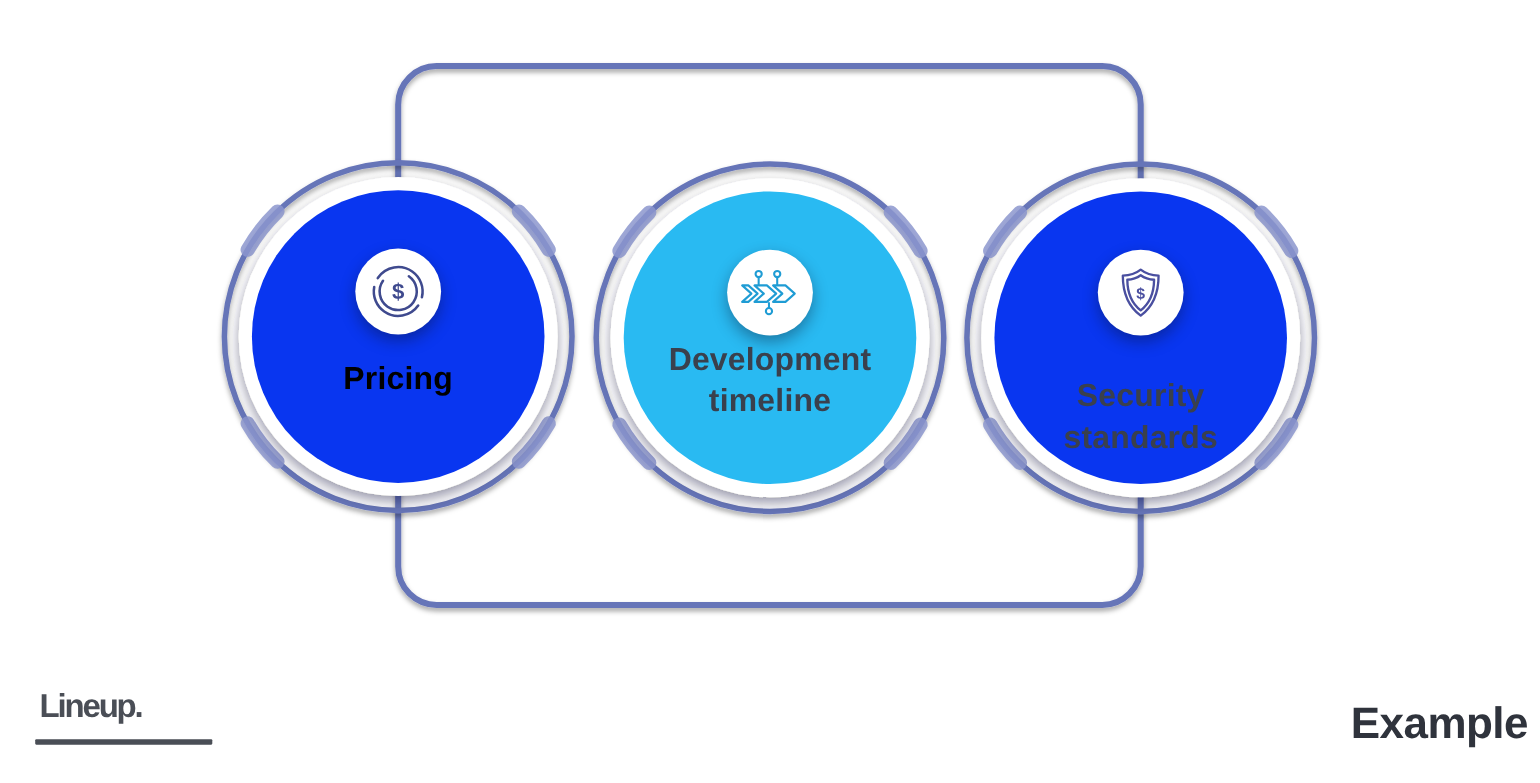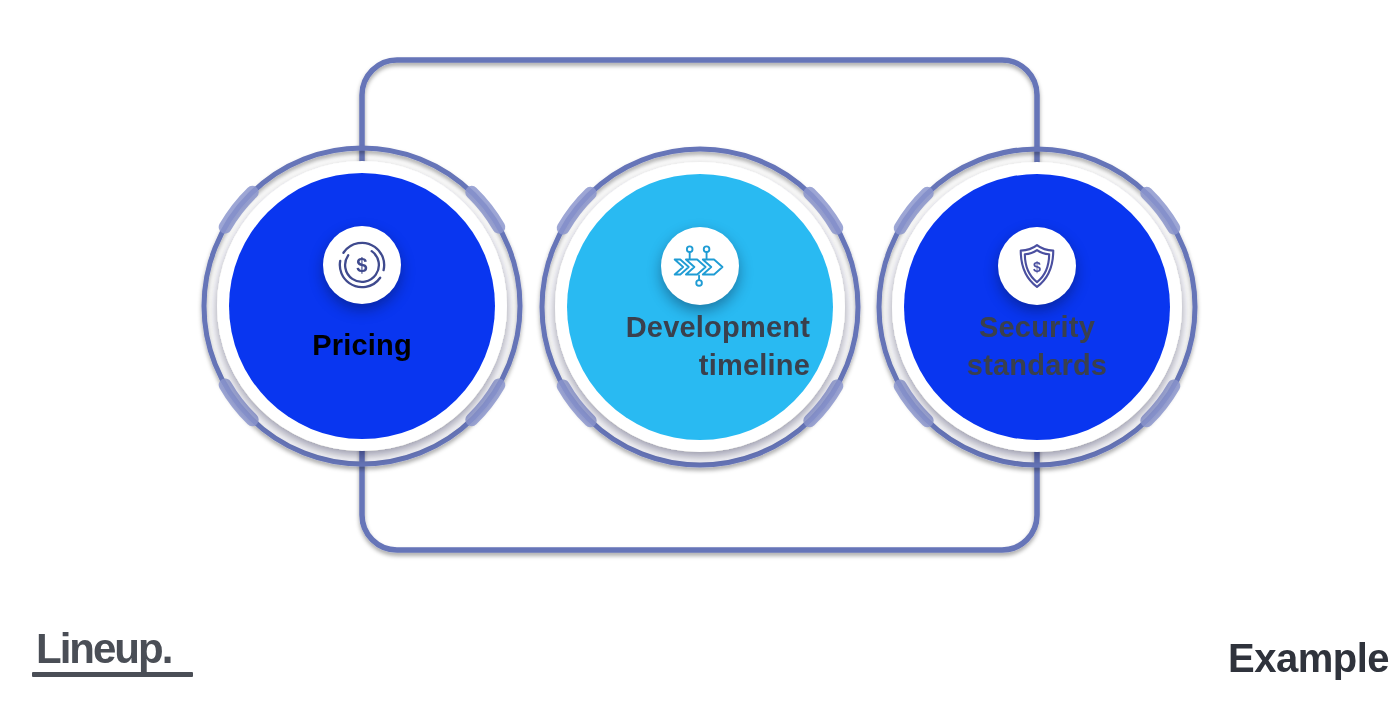--- a/index.html
+++ b/index.html
@@ -18,26 +18,26 @@
   .badge-1{left:323px;top:226px;}
   .badge-2{left:661px;top:227px;}
   .badge-3{left:998px;top:227px;}
   .node-label{
     position:absolute;transform:translate(-50%,-50%);
     width:220px;text-align:center;
     font-size:29px;font-weight:700;line-height:38px;letter-spacing:.2px;
     color:#3A404D;
   }
   .label-1{left:362px;top:345px;}
-  .label-2{left:700px;top:346px;text-align:right;}
+  .label-2{left:700px;top:346px;}
   .label-3{left:1037px;top:346px;}
   svg text{font-family:"Liberation Sans","DejaVu Sans",sans-serif;font-weight:700;}
   .brand-logo{position:absolute;left:36px;top:628px;}
   .brand-logo-text{
-    font-size:42px;font-weight:800;letter-spacing:-2px;color:#4A4E56;line-height:1;
+    font-size:30px;font-weight:800;letter-spacing:-2px;color:#4A4E56;line-height:1;
   }
   .brand-logo-underline{
     position:absolute;left:-4px;top:44px;width:161px;height:5px;
     background:#4A4E56;border-radius:1px;
   }
   .example-label{
     position:absolute;left:1228px;top:636px;
     font-size:40px;font-weight:700;letter-spacing:-.5px;color:#2F333C;
   }
 </style>
@@ -114,20 +114,20 @@
 <div class="node">
   <div class="badge badge-3">
     <svg width="52" height="52" viewBox="0 0 56 56">
       <g fill="none" stroke-width="2.3" stroke-linejoin="round" stroke="#4A4FA0">
         <path d="M28 5.5 C33 9.5 39.5 11.3 45.5 11.4 C45.5 26.5 41.5 40.5 28 50.5 C14.5 40.5 10.5 26.5 10.5 11.4 C16.5 11.3 23 9.5 28 5.5 Z"></path>
         <path d="M28 11 C31.8 13.8 36.6 15.2 41.1 15.4 C41 27.4 37.8 37.8 28 45.4 C18.2 37.8 15 27.4 14.9 15.4 C19.4 15.2 24.2 13.8 28 11 Z"></path>
       </g>
       <text x="28" y="34.5" font-size="15.5" text-anchor="middle" fill="#4A4FA0">$</text>
     </svg>
   </div>
-  <div class="node-label label-3" style="color: rgb(58, 64, 77);">Security standards</div>
+  <div class="node-label label-3" style="color: rgb(58, 64, 77); margin-top: 33px;">Security standards</div>
 </div>
 
 <div class="brand-logo">
   <div class="brand-logo-text" style="color: rgb(74, 78, 86);">Lineup.</div>
   <div class="brand-logo-underline" style="background: rgb(74, 78, 86);"></div>
 </div>
 <div class="example-label" style="color: rgb(47, 51, 60);">Example</div>
 
 </body></html>

